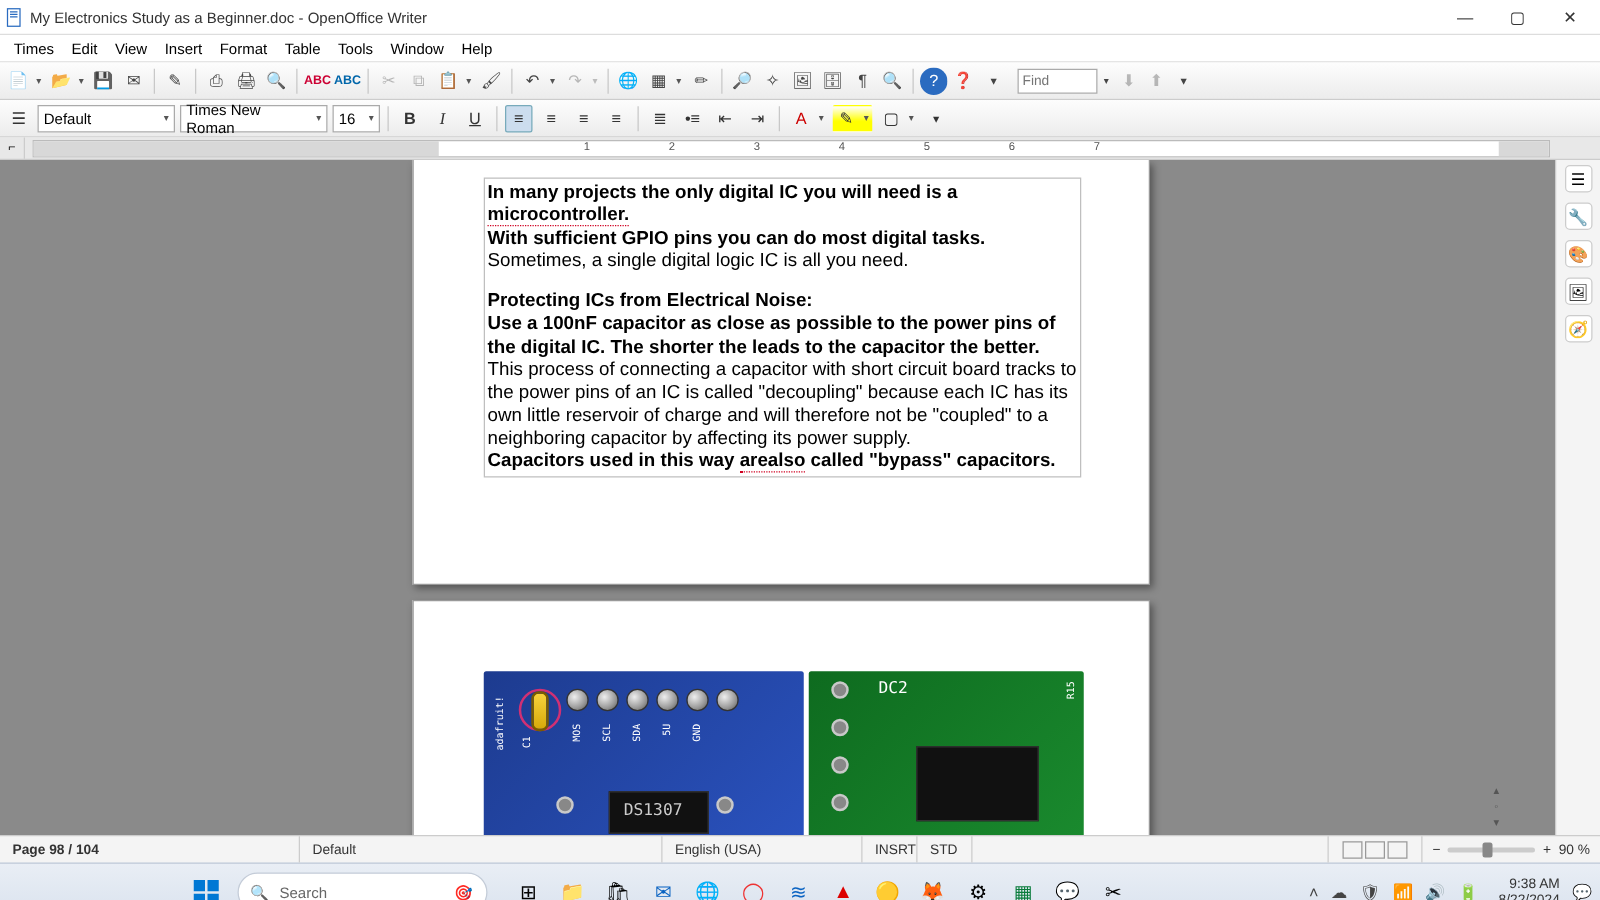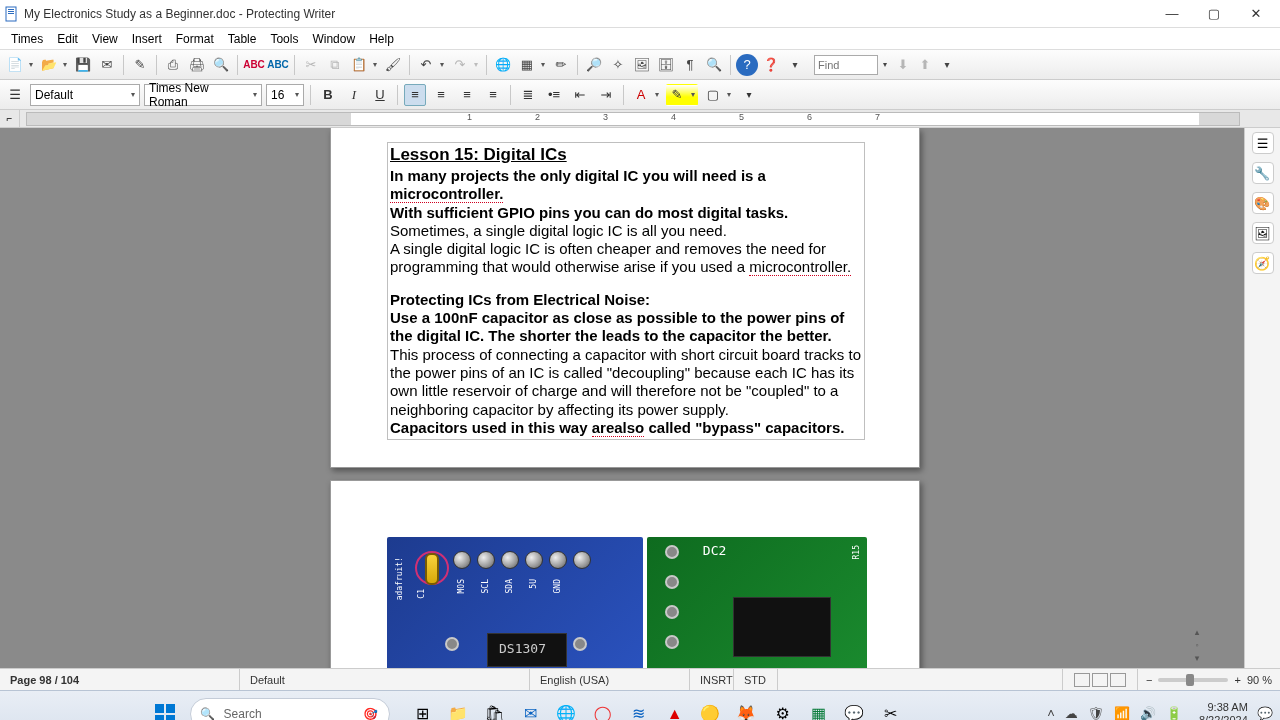--- a/index.html
+++ b/index.html
@@ -95,21 +95,21 @@
 </head>
 <body>
 
 <div class="titlebar">
   <svg class="doc-icon" viewBox="0 0 16 16">
       <rect x="2" y="1" width="10" height="14" fill="#fff" stroke="#2a6bc0"></rect>
       <rect x="4" y="3" width="6" height="1" fill="#2a6bc0"></rect>
       <rect x="4" y="5" width="6" height="1" fill="#2a6bc0"></rect>
       <rect x="4" y="7" width="6" height="1" fill="#2a6bc0"></rect>
     </svg>
-  <span class="title-text">My Electronics Study as a Beginner.doc - Protecting Writer</span>
+  <span class="title-text">My Electronics Study as a Beginner.doc - OpenOffice Writer</span>
   <div class="win-btns">
     <span>—</span>
     <span>▢</span>
     <span>✕</span>
   </div>
 </div>
 
 <div class="menubar">
   <span>Times</span>
   <span>Edit</span>
@@ -214,25 +214,23 @@
     <span class="num" style="left:848px;">7</span>
   </div>
 </div>
 
 <div class="workspace">
   <div class="doc-scroll">
 
     <div class="page page1">
       <div class="content">
         <div class="textframe">
-          <h2 class="lesson">Lesson 15: Digital ICs</h2>
           <p class="bold"><span>In many projects the only digital IC you will need is a </span><span class="squig u">microcontroller.</span></p>
           <p class="bold">With sufficient GPIO pins you can do most digital tasks.</p>
           <p>Sometimes, a single digital logic IC is all you need.</p>
-          <p><span>A single digital logic IC is often cheaper and removes the need for programming that would otherwise arise if you used a </span><span class="squig u">microcontroller.</span></p>
           <div class="spacer"></div>
           <p class="bold">Protecting ICs from Electrical Noise:</p>
           <p class="bold">Use a 100nF capacitor as close as possible to the power pins of the digital IC. The shorter the leads to the capacitor the better.</p>
           <p>This process of connecting a capacitor with short circuit board tracks to the power pins of an IC is called "decoupling" because each IC has its own little reservoir of charge and will therefore not be "coupled" to a neighboring capacitor by affecting its power supply.</p>
           <p class="bold"><span>Capacitors used in this way </span><span class="squig">arealso</span><span> called "bypass" capacitors.</span></p>
         </div>
       </div>
     </div>
 
     <div class="page page2">

